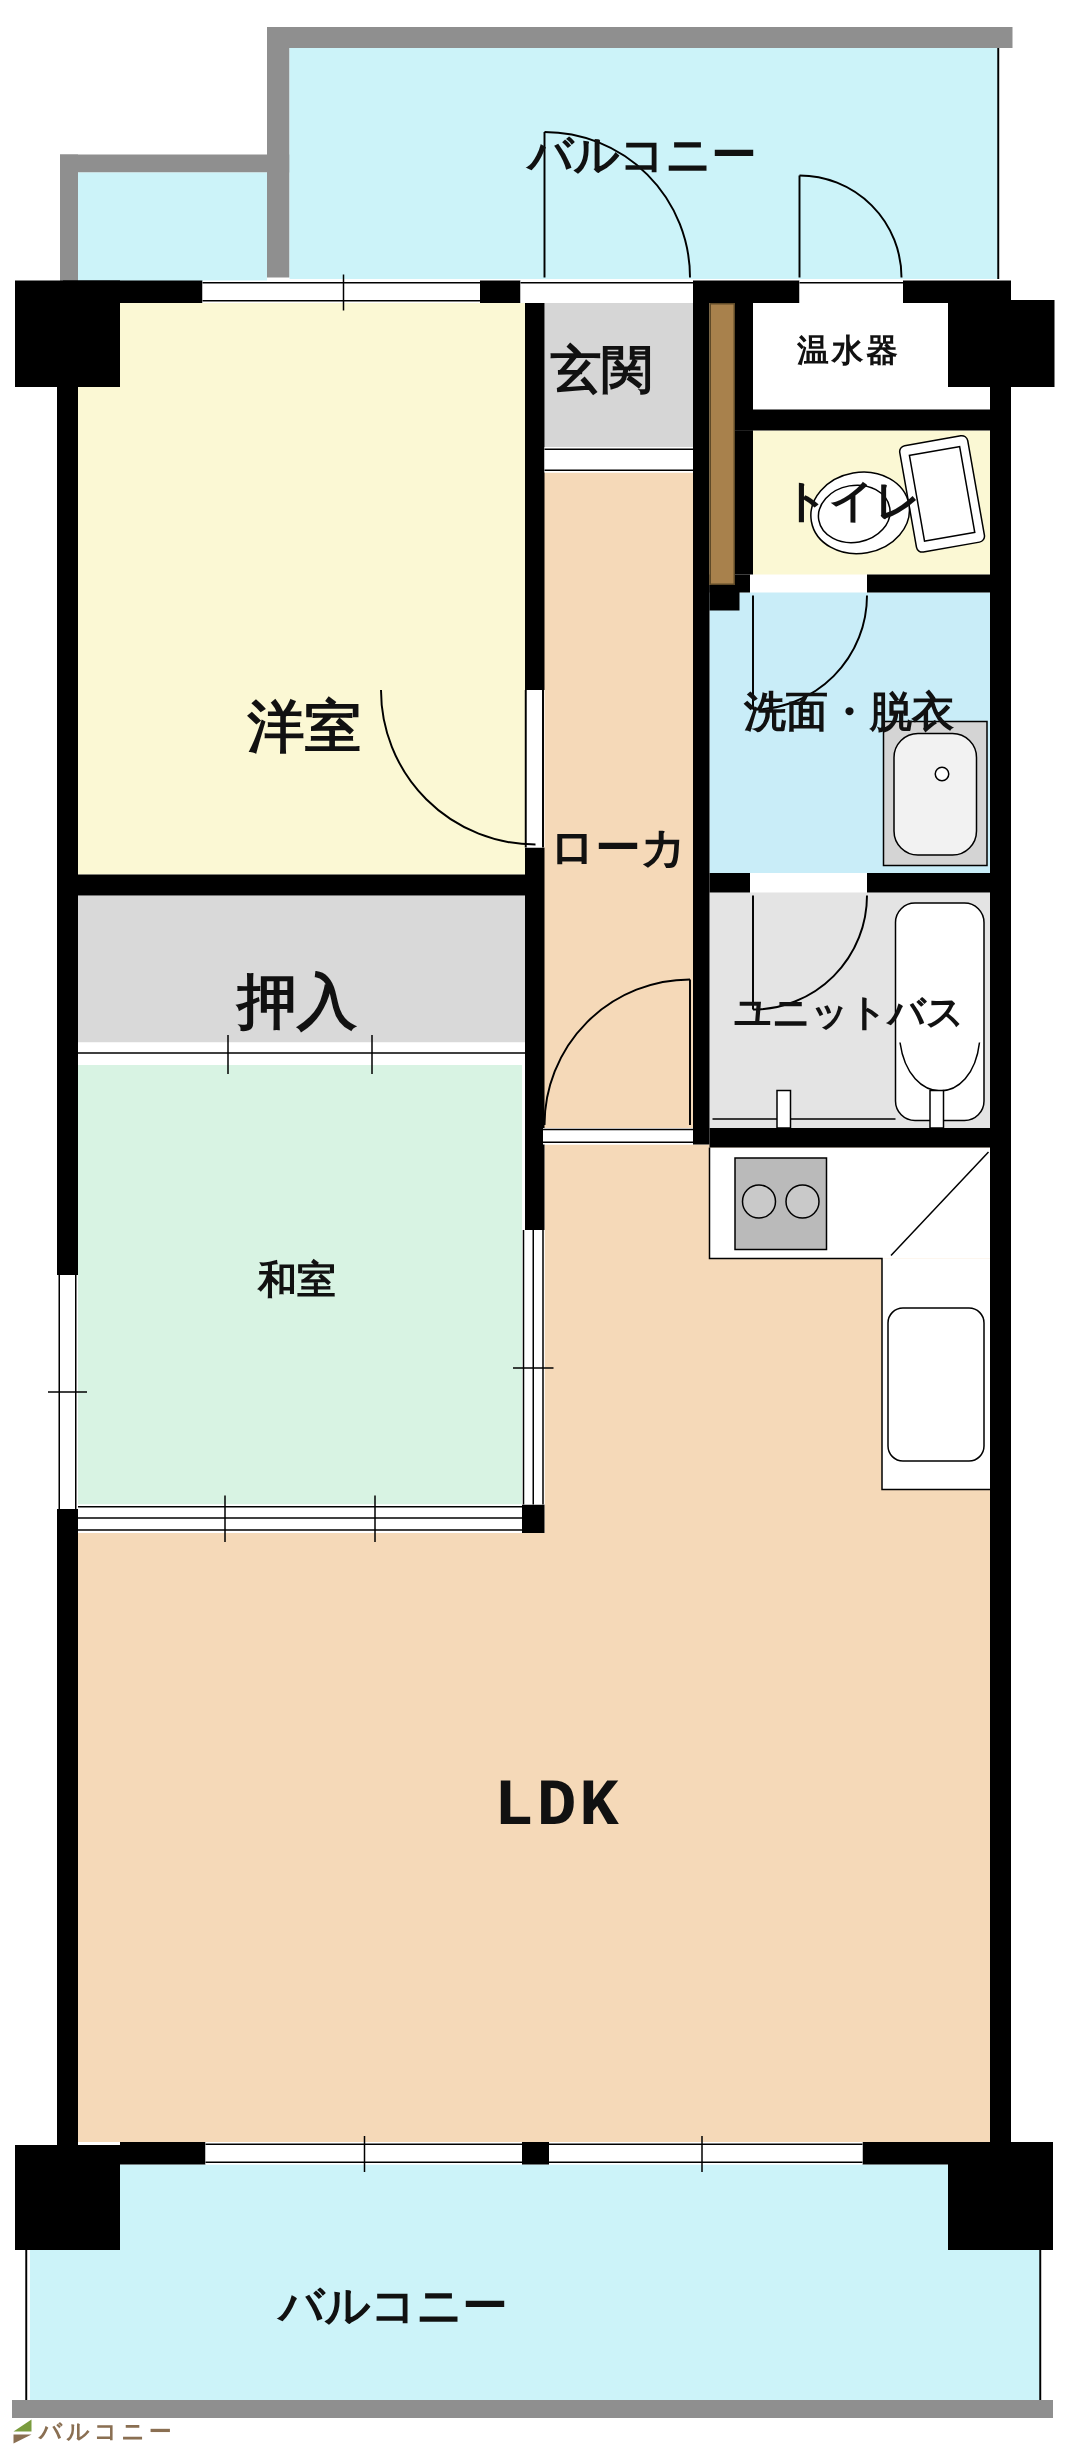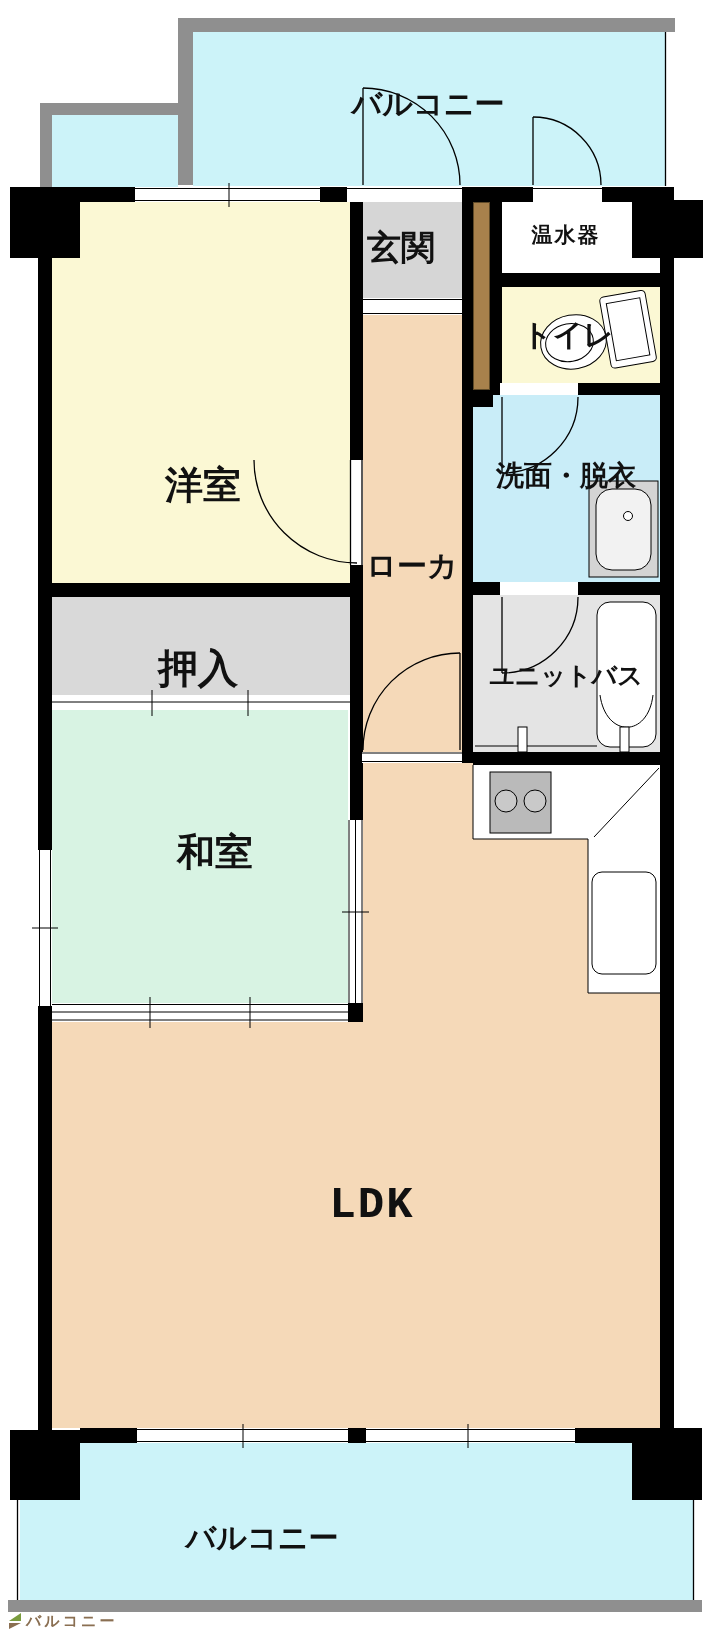--- a/index.html
+++ b/index.html
@@ -198,20 +198,20 @@
 
   <div class="lbl" style="left:428px;top:106px;font-size:30px;">バルコニー</div>
   <div class="lbl" style="left:203px;top:448px;font-size:38px;margin-top:40px;">洋室</div>
   <div class="lbl" style="left:401px;top:250px;font-size:34px;">玄関</div>
   <div class="lbl" style="left:566px;top:236px;font-size:21px;letter-spacing:2px;">温水器</div>
   <div class="lbl" style="left:568px;top:337px;font-size:30px;">トイレ</div>
   <div class="lbl" style="left:566px;top:478px;font-size:28px;">洗面・脱衣</div>
   <div class="lbl" style="left:412px;top:568px;font-size:30px;">ローカ</div>
   <div class="lbl" style="left:198px;top:672px;font-size:40px;">押入</div>
   <div class="lbl" style="left:566px;top:677px;font-size:25px;">ユニットバス</div>
-  <div class="lbl" style="left:215px;top:855px;font-size:38px;">和室</div>
+  <div class="lbl" style="left:198px;top:855px;font-size:26px;">和室</div>
   <div class="lbl" style="left:372px;top:1205px;font-size:44px;letter-spacing:2px;">LDK</div>
   <div class="lbl" style="left:262px;top:1540px;font-size:30px;">バルコニー</div>
 
   <div id="footerbar" style="left:8px;top:1600px;width:694px;height:12px;"></div>
   <div id="logo-text" style="left:26px;top:1612px;">バルコニー</div>
 
 </div>
 
 </body></html>

